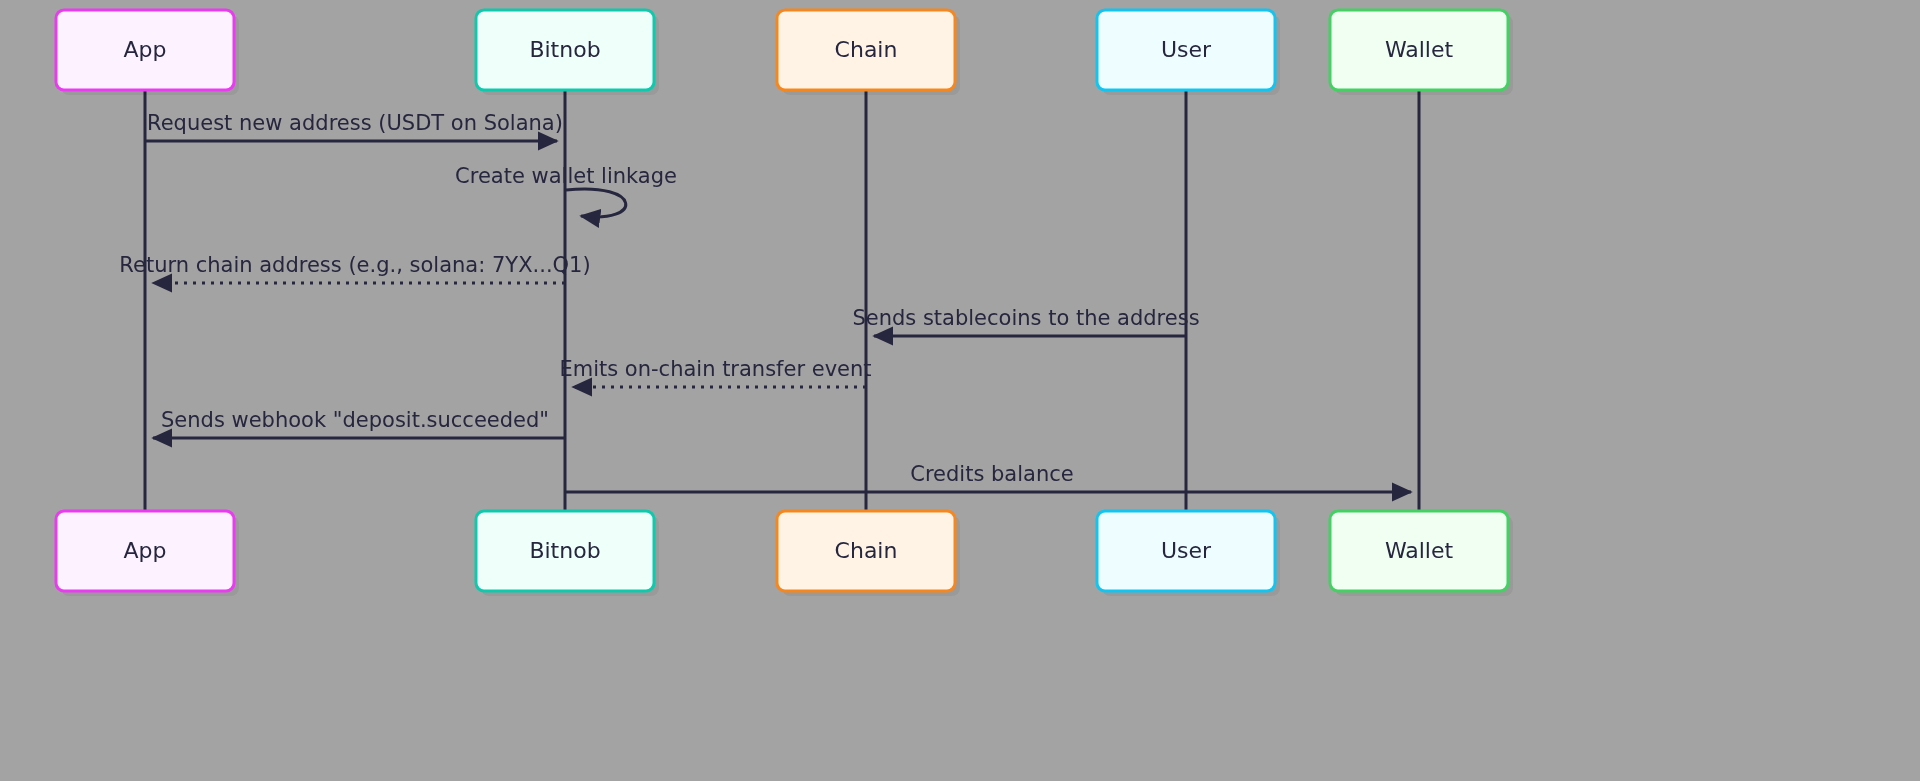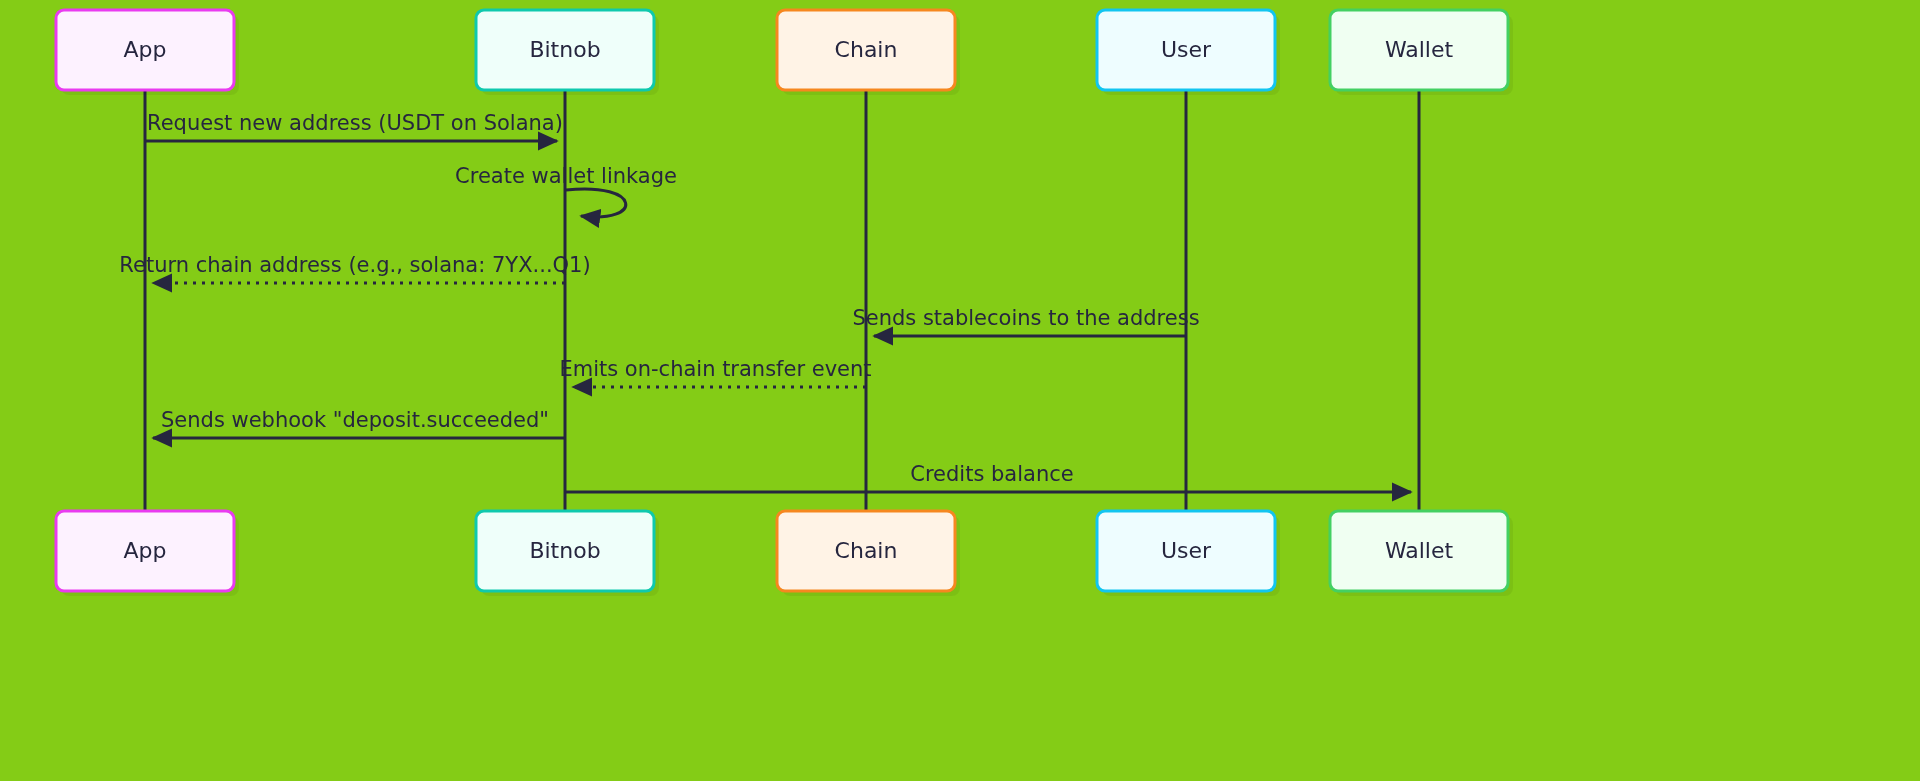--- a/index.html
+++ b/index.html
@@ -10,21 +10,21 @@
   body {
     width: 1920px;
     height: 781px;
     overflow: hidden;
     font-family: "DejaVu Sans", "Liberation Sans", sans-serif;
   }
   #diagram-root {
     position: relative;
     width: 1920px;
     height: 781px;
-    background: #84cc16;
+    background: #a3a3a3;
   }
   svg.seq {
     display: block;
     width: 1920px;
     height: 781px;
   }
   .actor-label {
     font-family: "DejaVu Sans", "Liberation Sans", sans-serif;
     font-size: 22px;
     fill: #26263f;

